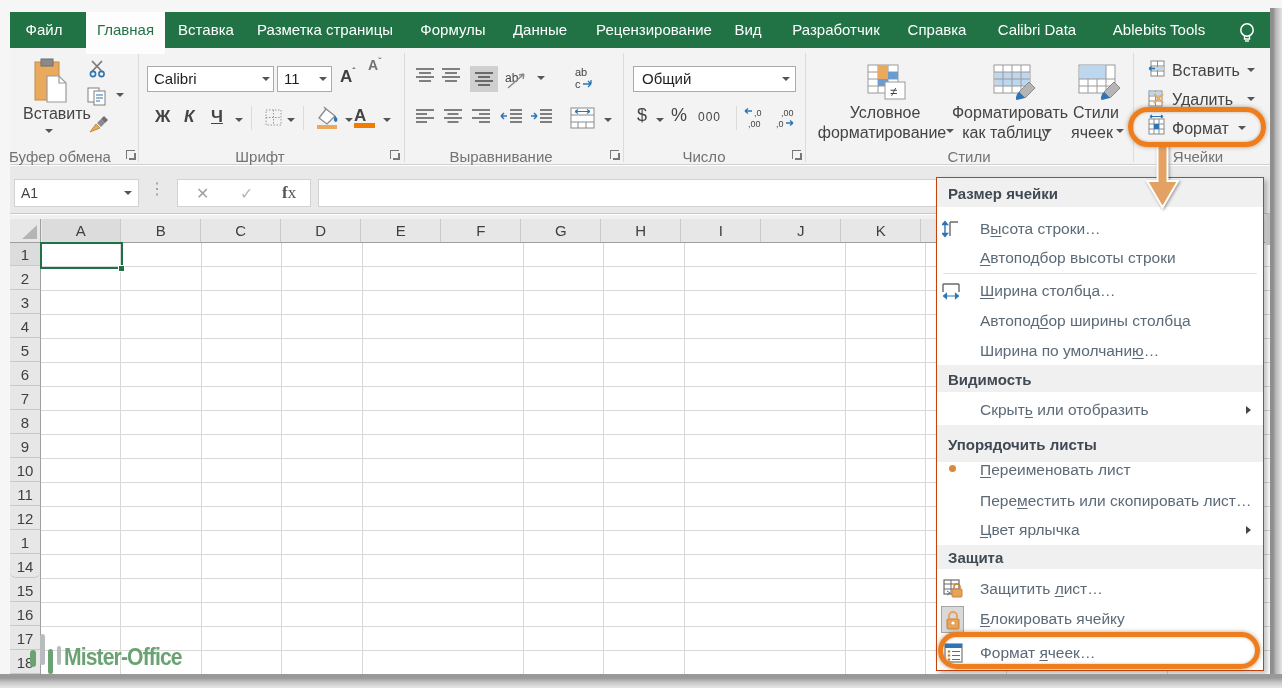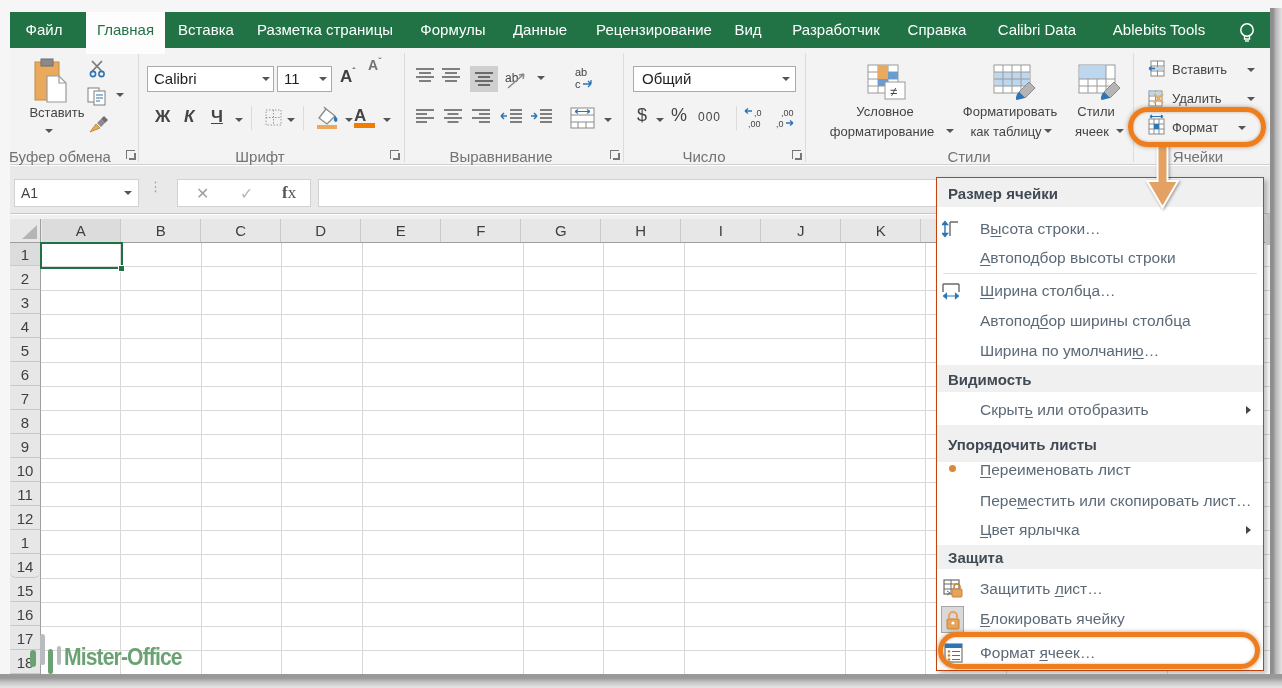--- a/index.html
+++ b/index.html
@@ -13,21 +13,21 @@
 #botband{left:0;top:674px;width:1282px;height:14px;background:linear-gradient(to bottom,#999 0 4px,#c3c3c3 8px,#e6e6e6)}
 
 #tabbar{left:10px;top:12px;width:1261px;height:36px;background:#217346}
 .tab{position:absolute;top:0;height:36px;line-height:36px;color:#fff;font-size:15px;white-space:nowrap;transform:translateX(-50%)}
 #seltab{left:76px;top:0;width:79px;height:42px;background:#fdfdfd;z-index:5}
 #seltabtxt{color:#217346;position:absolute;left:50%;top:0;height:36px;line-height:36px;font-size:15px;transform:translateX(-50%)}
 
 #ribbon{left:10px;top:48px;width:1261px;height:117px;background:#f3f3f3;border-bottom:1px solid #d0d0d0}
 .gdiv{position:absolute;top:5px;height:109px;width:1px;background:#dcdcdc}
 .glabel{position:absolute;top:100px;transform:translateX(-50%);font-size:15px;color:#737373;white-space:nowrap}
-.btxt{position:absolute;font-size:13px;color:#444;white-space:nowrap}
+.btxt{position:absolute;font-size:16px;color:#444;white-space:nowrap}
 .caret{position:absolute;width:0;height:0;border-left:4px solid transparent;border-right:4px solid transparent;border-top:4px solid #555}
 .launcher{position:absolute;width:9px;height:9px;border-left:1px solid #777;border-top:1px solid #777}
 .launcher:after{content:"";position:absolute;left:2px;top:2px;width:5px;height:5px;border-right:2px solid #777;border-bottom:2px solid #777}
 .combo{position:absolute;background:#fff;border:1px solid #ababab;font-size:15px;color:#1e1e1e}
 
 #fbar{left:10px;top:166px;width:1261px;height:48px;background:#e9e9e9;border-bottom:1px solid #c6c6c6}
 #strip2{left:10px;top:215px;width:1261px;height:4px;background:#f0f0f0}
 .wbox{position:absolute;background:#fff;border:1px solid #d2d2d2}
 
 #colhdr{left:10px;top:219px;width:1260px;height:24px;background:#e7e7e7;border-bottom:1px solid #9f9f9f}

